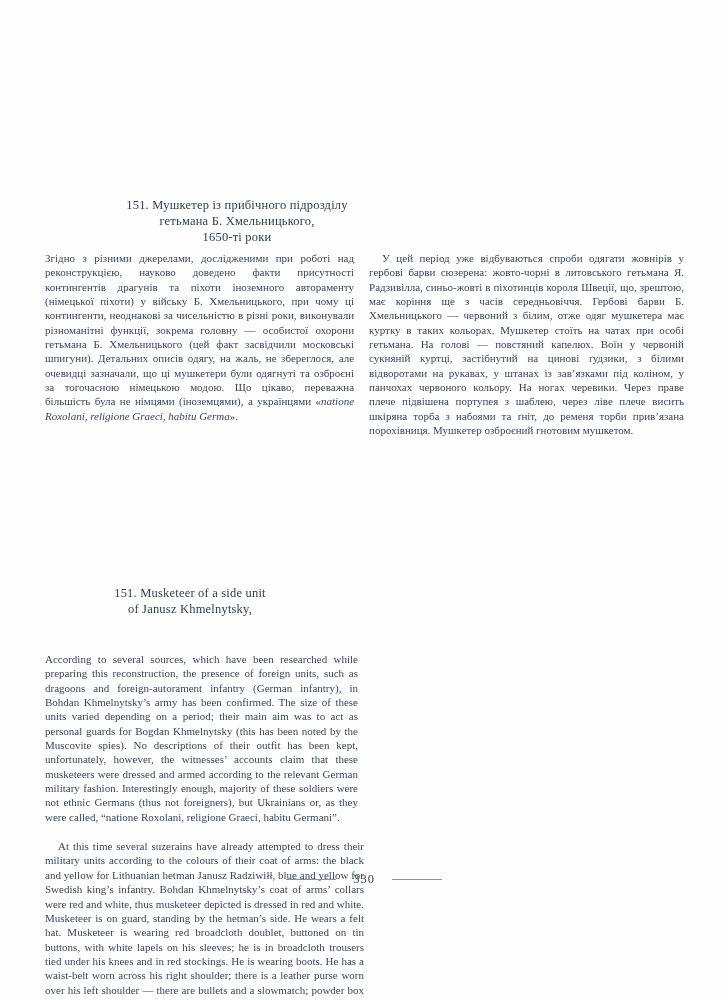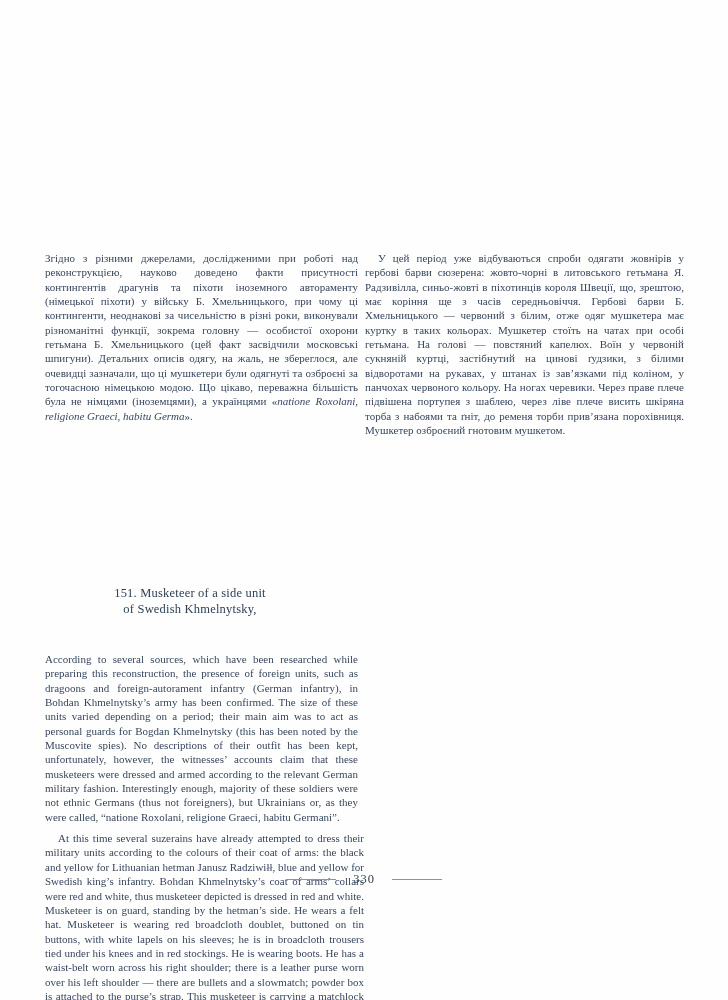--- a/index.html
+++ b/index.html
@@ -24,21 +24,21 @@
     color: #2e4053;
     letter-spacing: 0.2px;
   }
   .ua-title { top: 197px; left: 77px; width: 320px; }
   .en-title { top: 585px; left: 30px; width: 320px; }
   .columns {
     position: absolute;
     left: 45px;
     width: 639px;
     display: flex;
-    gap: 7px;
+    gap: 15px;
   }
   .ua-columns { top: 251px; }
   .en-columns { top: 652px; flex-direction: column; }
   .col {
     font-size: 11px;
     line-height: 14.35px;
     text-align: justify;
     text-justify: inter-word;
     hyphens: auto;
   }
@@ -66,33 +66,38 @@
     font-size: 12.5px;
     color: #2e4053;
     letter-spacing: 1px;
   }
 </style>
 </head>
 <body>
 
 <div class="page">
 
+  <div class="section-title ua-title" lang="uk">
+    <div>151. Мушкетер із прибічного підрозділу</div>
+    <div>гетьмана Б. Хмельницького,</div>
+    <div>1650-ті роки</div>
+  </div>
 
   <div class="columns ua-columns" lang="uk">
     <div class="col col-left">
       <p><span>Згідно з різними джерелами, дослідженими при роботі над реконструкцією, науково доведено факти присутності контингентів драгунів та піхоти іноземного автораменту (німецької піхоти) у війську Б. Хмельницького, при чому ці контингенти, неоднакові за чисельністю в різні роки, виконували різноманітні функції, зокрема головну — особистої охорони гетьмана Б. Хмельницького (цей факт засвідчили московські шпигуни). Детальних описів одягу, на жаль, не збереглося, але очевидці зазначали, що ці мушкетери були одягнуті та озброєні за тогочасною німецькою модою. Що цікаво, переважна більшість була не німцями (іноземцями), а українцями «</span><span class="latin-quote">natione Roxolani, religione Graeci, habitu Germa</span><span>».</span></p>
     </div>
     <div class="col col-right">
       <p>У цей період уже відбуваються спроби одягати жовнірів у гербові барви сюзерена: жовто-чорні в литовського гетьмана Я. Радзивілла, синьо-жовті в піхотинців короля Швеції, що, зрештою, має коріння ще з часів середньовіччя. Гербові барви Б. Хмельницького — червоний з білим, отже одяг мушкетера має куртку в таких кольорах. Мушкетер стоїть на чатах при особі гетьмана. На голові — повстяний капелюх. Воїн у червоній сукняній куртці, застібнутий на цинові ґудзики, з білими відворотами на рукавах, у штанах із зав’язками під коліном, у панчохах червоного кольору. На ногах черевики. Через праве плече підвішена портупея з шаблею, через ліве плече висить шкіряна торба з набоями та ґніт, до ременя торби прив’язана порохівниця. Мушкетер озброєний гнотовим мушкетом.</p>
     </div>
   </div>
 
   <div class="section-title en-title" lang="en">
     <div>151. Musketeer of a side unit</div>
-    <div>of Swedish Khmelnytsky,</div>
+    <div>of Janusz Khmelnytsky,</div>
   </div>
 
   <div class="columns en-columns" lang="en">
     <div class="col col-left">
       <p>According to several sources, which have been researched while preparing this reconstruction, the presence of foreign units, such as dragoons and foreign-autorament infantry (German infantry), in Bohdan Khmelnytsky’s army has been confirmed. The size of these units varied depending on a period; their main aim was to act as personal guards for Bogdan Khmelnytsky (this has been noted by the Muscovite spies). No descriptions of their outfit has been kept, unfortunately, however, the witnesses’ accounts claim that these musketeers were dressed and armed according to the relevant German military fashion. Interestingly enough, majority of these soldiers were not ethnic Germans (thus not foreigners), but Ukrainians or, as they were called, “natione Roxolani, religione Graeci, habitu Germani”.</p>
     </div>
     <div class="col col-right">
       <p>At this time several suzerains have already attempted to dress their military units according to the colours of their coat of arms: the black and yellow for Lithuanian hetman Janusz Radziwiłł, blue and yellow for Swedish king’s infantry. Bohdan Khmelnytsky’s coat of arms’ collars were red and white, thus musketeer depicted is dressed in red and white. Musketeer is on guard, standing by the hetman’s side. He wears a felt hat. Musketeer is wearing red broadcloth doublet, buttoned on tin buttons, with white lapels on his sleeves; he is in broadcloth trousers tied under his knees and in red stockings. He is wearing boots. He has a waist-belt worn across his right shoulder; there is a leather purse worn over his left shoulder — there are bullets and a slowmatch; powder box is attached to the purse’s strap. This musketeer is carrying a matchlock musket.</p>
     </div>
   </div>

